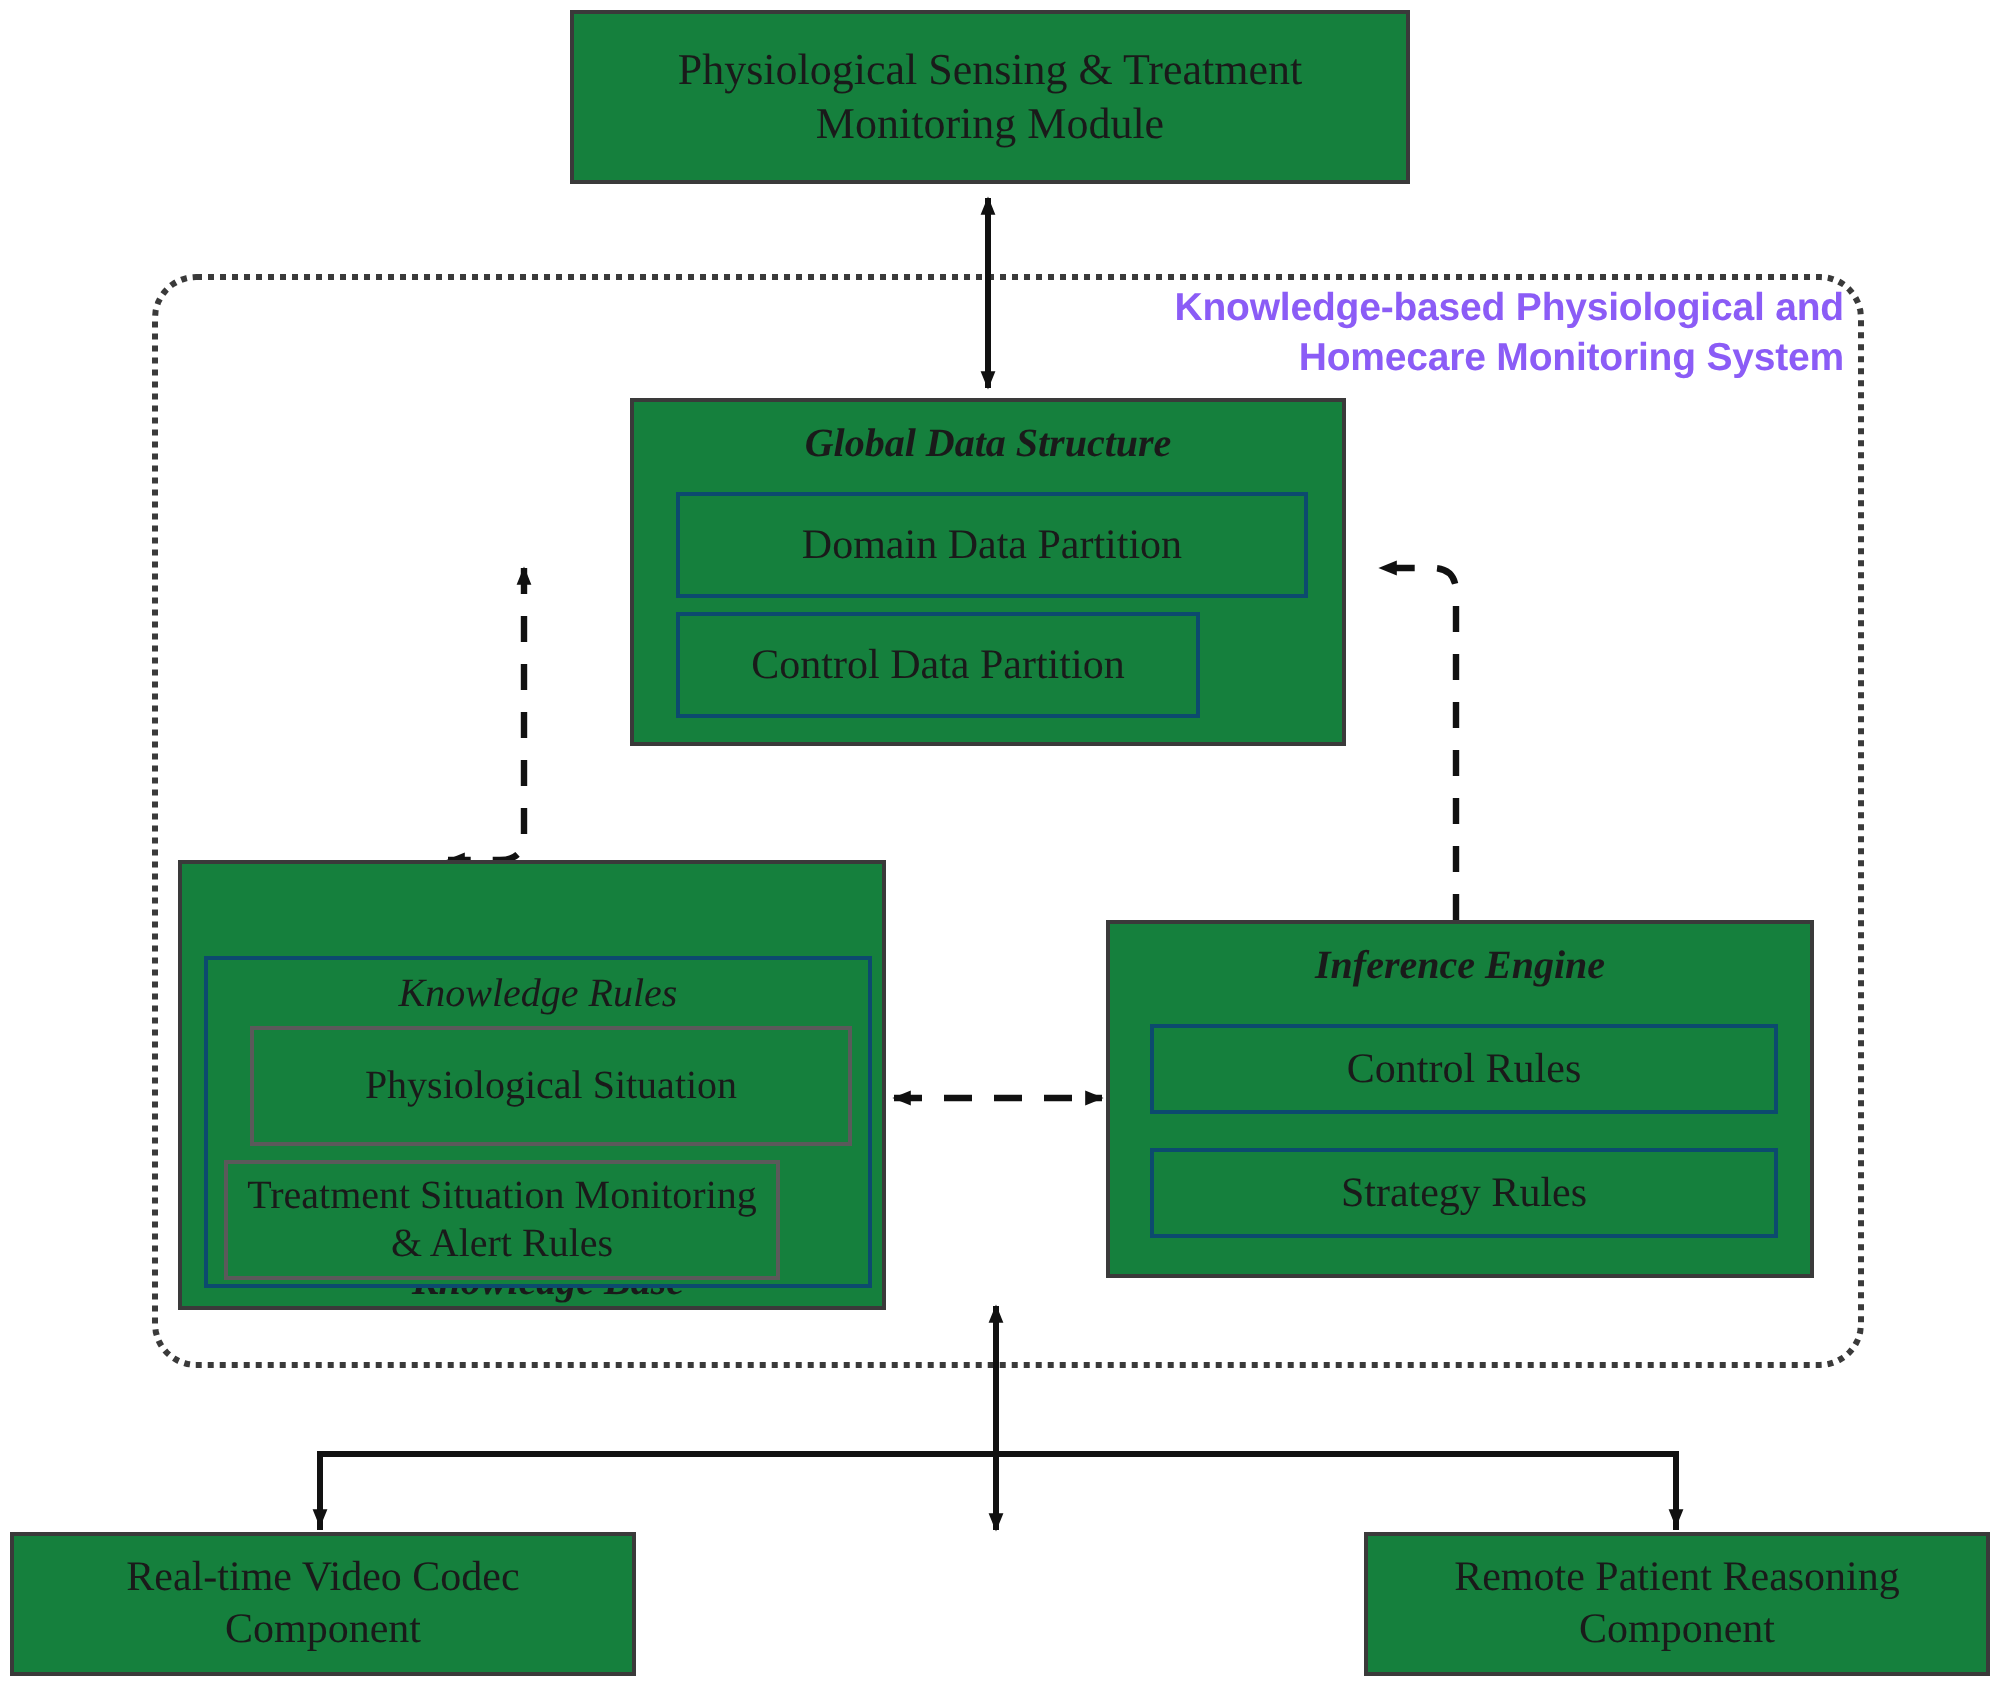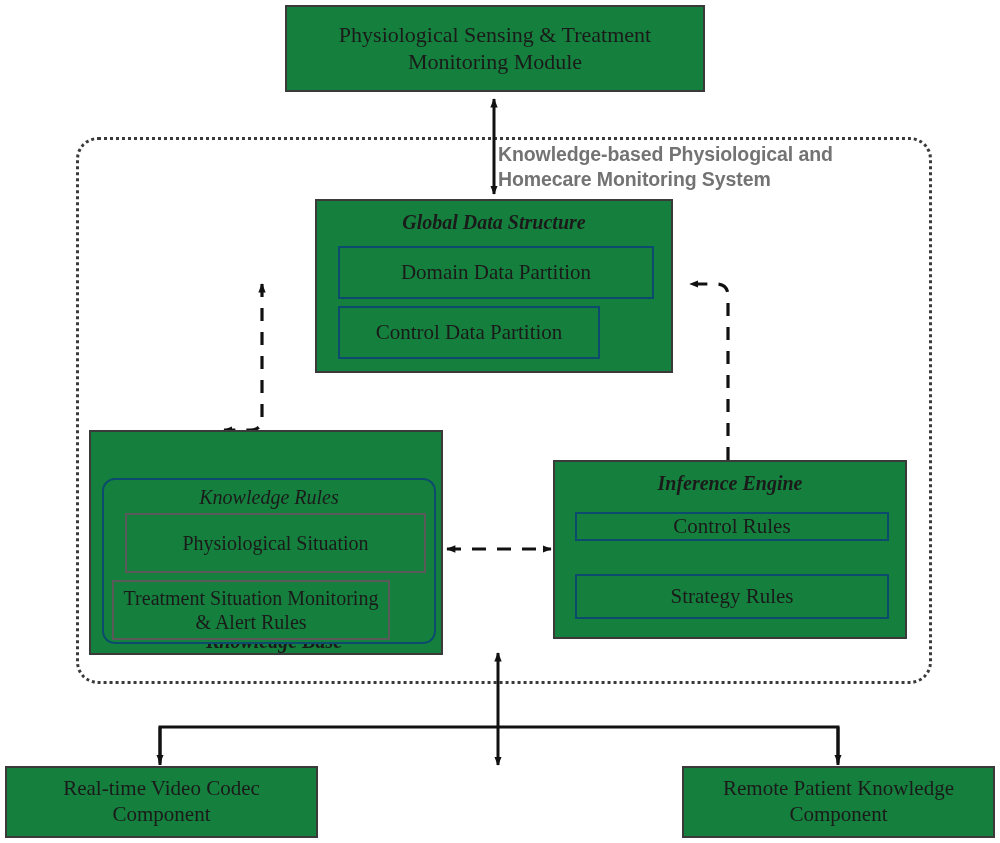--- a/index.html
+++ b/index.html
@@ -19,21 +19,21 @@
   .hdr-bi{font-weight:bold;font-style:italic;}
   .hdr-i{font-style:italic;}
 
   
   #boundary{position:absolute;left:76px;top:137px;width:856px;height:547px;
             box-sizing:border-box;border:3px dotted #3a3a3a;border-radius:22px;
             background:transparent;}
 
   
   #sys-title{position:absolute;left:498px;top:142px;width:424px;
-             text-align:left;color:#737373;font-weight:bold;
+             text-align:right;color:#8b5cf6;font-weight:bold;
              font-family:"Liberation Sans","DejaVu Sans",sans-serif;
              font-size:19.5px;line-height:1.3;letter-spacing:-0.1px;}
 
   
   #wires{position:absolute;left:0;top:0;width:1000px;height:843px;
          pointer-events:none;}
 </style>
 </head>
 <body>
 
@@ -103,50 +103,50 @@
     </div>
 
     <div class="box lvl2" style="position:absolute;left:21px;top:105px;width:262px;height:53px;font-size:21px;">
       <span>Control Data Partition</span>
     </div>
   </div>
 
   <div class="box" style="left:89px;top:430px;width:354px;height:225px;justify-content:flex-end;padding-left:16px;">
     <span class="hdr-bi" style="font-size:20px;margin-top:9px;">Knowledge Base</span>
 
-    <div class="box lvl2" style="position:absolute;left:11px;top:46px;width:334px;height:166px;justify-content:flex-start;border-radius:13px;">
+    <div class="box lvl2" style="position:absolute;left:11px;top:46px;width:334px;height:166px;justify-content:flex-start;">
       <span class="hdr-i" style="font-size:20px;margin-top:5px;">Knowledge Rules</span>
 
       <div class="box lvl3" style="position:absolute;left:21px;top:33px;width:301px;height:60px;font-size:20px;">
         <span>Physiological Situation</span>
       </div>
 
       <div class="box lvl3" style="position:absolute;left:8px;top:100px;width:278px;height:60px;font-size:20px;">
         <span>Treatment Situation Monitoring</span>
         <span>&amp; Alert Rules</span>
       </div>
     </div>
   </div>
 
   <div class="box" style="left:553px;top:460px;width:354px;height:179px;justify-content:flex-start;">
     <span class="hdr-bi" style="font-size:20px;margin-top:9px;">Inference Engine</span>
 
-    <div class="box lvl2" style="position:absolute;left:20px;top:50px;width:314px;height:29px;font-size:21px;">
+    <div class="box lvl2" style="position:absolute;left:20px;top:50px;width:314px;height:45px;font-size:21px;">
       <span>Control Rules</span>
     </div>
 
     <div class="box lvl2" style="position:absolute;left:20px;top:112px;width:314px;height:45px;font-size:21px;">
       <span>Strategy Rules</span>
     </div>
   </div>
 
   <div class="box" style="left:5px;top:766px;width:313px;height:72px;font-size:21px;justify-content:center;">
     <span>Real-time Video Codec</span>
     <span>Component</span>
   </div>
 
 
   <div class="box" style="left:682px;top:766px;width:313px;height:72px;font-size:21px;">
-    <span>Remote Patient Knowledge</span>
+    <span>Remote Patient Reasoning</span>
     <span>Component</span>
   </div>
 
 </div>
 
 </body></html>

